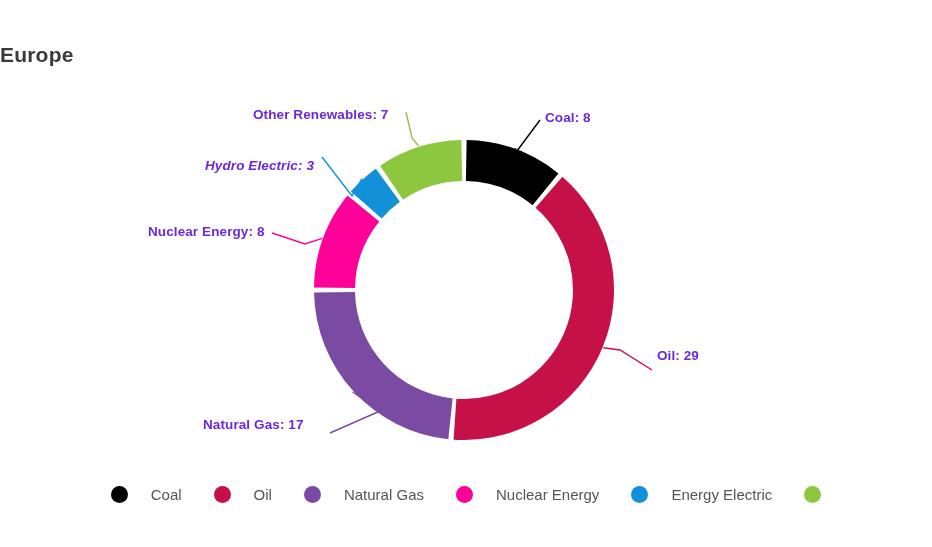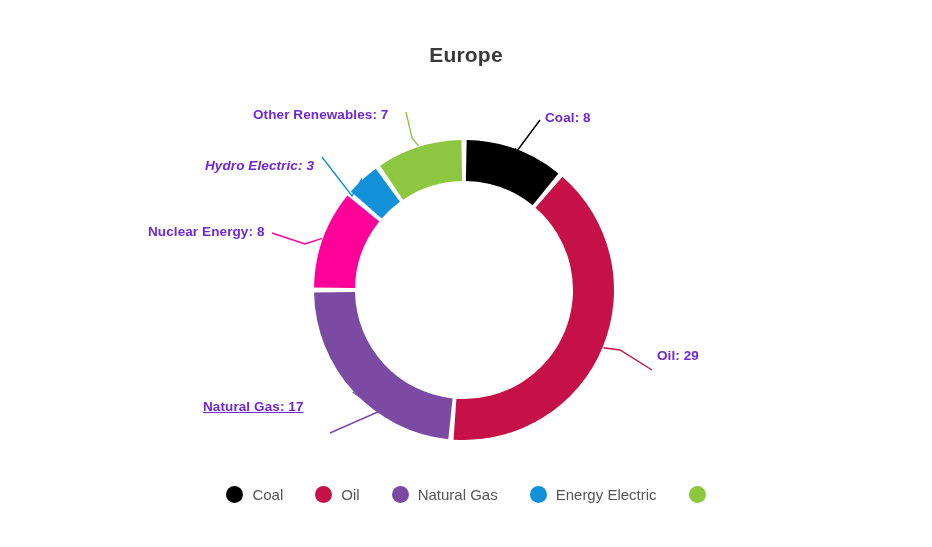--- a/index.html
+++ b/index.html
@@ -16,21 +16,20 @@
   }
   #chart-root {
     position: absolute;
     inset: 0;
   }
   #chart-title {
     position: absolute;
     top: 43px;
     left: 0;
     width: 932px;
-    text-align: center;
     font-size: 21px;
     font-weight: bold;
     color: #3a3a3a;
     letter-spacing: 0.2px;
   }
   #donut-svg {
     position: absolute;
     top: 0;
     left: 0;
   }
@@ -48,21 +47,21 @@
     top: 486px;
     width: 932px;
     display: flex;
     justify-content: center;
     align-items: center;
     gap: 32px;
   }
   .legend-item {
     display: flex;
     align-items: center;
-    gap: 9px;
+    gap: 23px;
   }
   .legend-dot {
     width: 17px;
     height: 17px;
     border-radius: 50%;
     display: block;
     flex: 0 0 auto;
   }
   .legend-text {
     font-size: 15px;
@@ -91,39 +90,43 @@
         <polyline points="603.5058094092043,347.78519828712854 620,350 652,370" fill="none" stroke="#c51048" stroke-width="1.4"></polyline>
         <polyline points="352.6711221416713,392.01412134996474 380,411 330,433" fill="none" stroke="#7b4ba3" stroke-width="1.4"></polyline>
         <polyline points="322.1064142613278,238.35495835782405 305,244 272,233" fill="none" stroke="#ff0099" stroke-width="1.4"></polyline>
         <polyline points="361.98587865003526,178.67112214167128 352,196 322,157" fill="none" stroke="#1290d8" stroke-width="1.4"></polyline>
         <polyline points="418.59342427485467,145.98874043701775 412,138 406,112" fill="none" stroke="#8dc63f" stroke-width="1.4"></polyline>
       </g>
   </svg>
 
   <div class="slice-label" style="left:545px; top:110px;">Coal: 8</div>
   <div class="slice-label" style="left:657px; top:348px;">Oil: 29</div>
-  <div class="slice-label" style="left:203px; top:399px;text-decoration:underline;">Natural Gas: 17</div>
+  <div class="slice-label" style="left:203px; top:417px;">Natural Gas: 17</div>
   <div class="slice-label" style="left:148px; top:224px;">Nuclear Energy: 8</div>
   <div class="slice-label" style="left:205px; top:158px;font-style:italic;">Hydro Electric: 3</div>
   <div class="slice-label" style="left:253px; top:107px;">Other Renewables: 7</div>
 
   <div id="legend">
       <div class="legend-item">
         <span class="legend-dot" style="background: rgb(0, 0, 0);"></span>
         <span class="legend-text">Coal</span>
       </div>
       <div class="legend-item">
         <span class="legend-dot" style="background: rgb(197, 16, 72);"></span>
         <span class="legend-text">Oil</span>
       </div>
       <div class="legend-item">
         <span class="legend-dot" style="background: rgb(123, 75, 163);"></span>
         <span class="legend-text">Natural Gas</span>
       </div>
       <div class="legend-item">
+        <span class="legend-dot" style="background: rgb(255, 0, 153);"></span>
+        <span class="legend-text">Nuclear Energy</span>
+      </div>
+      <div class="legend-item">
         <span class="legend-dot" style="background: rgb(18, 144, 216);"></span>
         <span class="legend-text">Energy Electric</span>
       </div>
       <div class="legend-item">
         <span class="legend-dot" style="background: rgb(141, 198, 63);"></span>
       </div>
     </div>
 
 </div>
 

